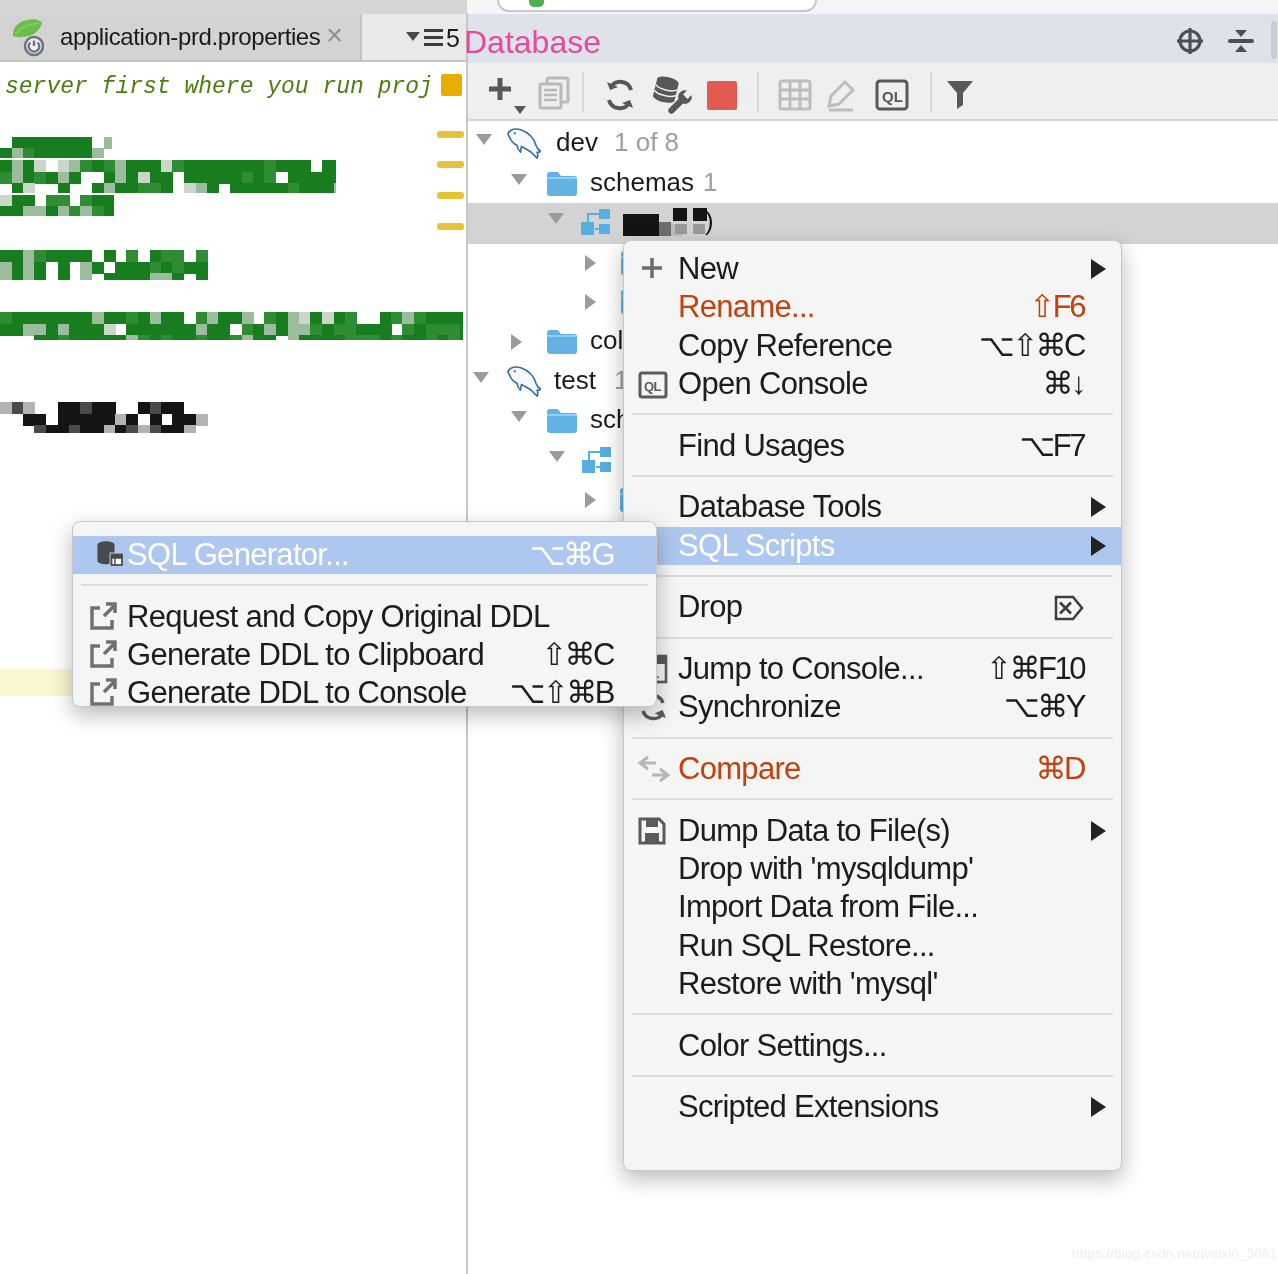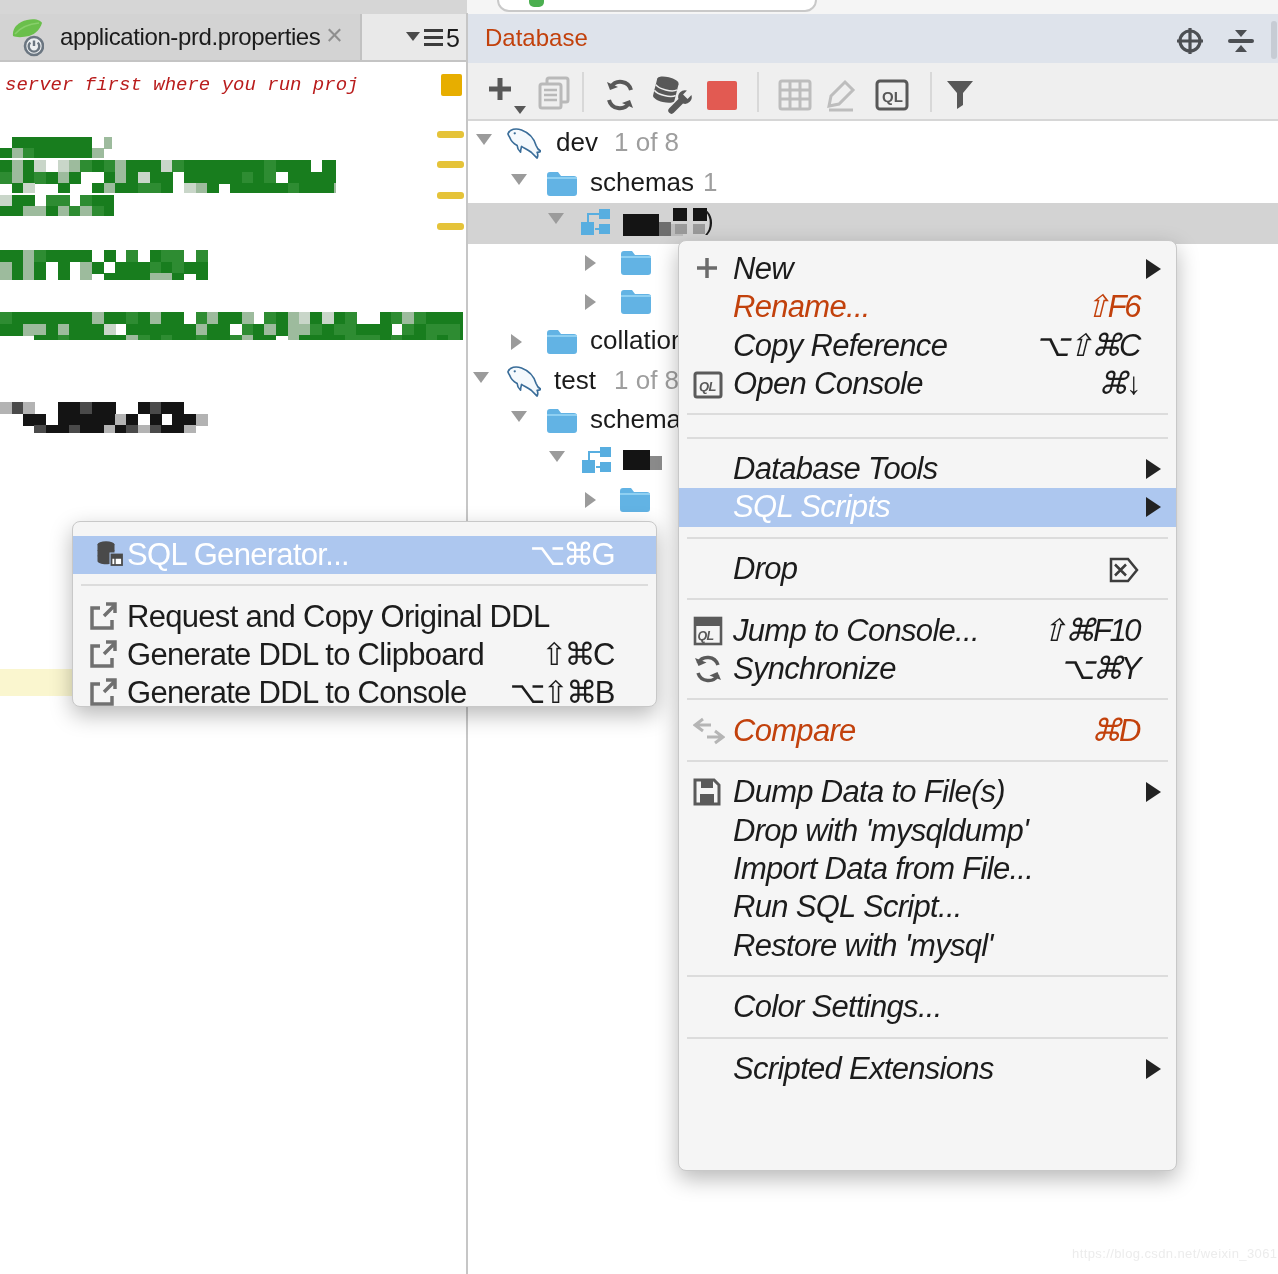--- a/index.html
+++ b/index.html
@@ -15,44 +15,44 @@
   #tabbar { left:0; top:14px; width:467px; height:48px; background:#e9e9e9; border-bottom:2px solid #c4c4c4; }
   #tab1 { left:0; top:14px; width:362px; height:46px; background:#d3d3d3; border-right:2px solid #c2c2c2; }
   #tabtext { left:60px; top:23px; font-size:24px; color:#1b1b1b; letter-spacing:-0.4px; }
   #tabclose { left:326px; top:19px; font-size:29px; color:#8f8f8f; }
   #tabdd { left:406px; top:32px; width:0; height:0; border-left:7px solid transparent; border-right:7px solid transparent; border-top:9px solid #4a4a4a; }
   .hline { position:absolute; background:#3c3c3c; height:3px; width:19px; left:424px; }
   #tabnum { left:446px; top:24px; font-size:25px; color:#1b1b1b; }
 
   
   #editor { left:0; top:62px; width:466px; height:1212px; background:#fff; overflow:hidden; }
-  #comment { position:absolute; left:5px; top:12px; font-family:"Liberation Mono", monospace; font-style:italic; font-size:19px; color:#b91c1c; white-space:nowrap; }
+  #comment { position:absolute; left:5px; top:12px; font-family:"Liberation Mono", monospace; font-style:italic; font-size:23px; color:#4d7c0f; white-space:nowrap; }
   #ysq { position:absolute; left:441px; top:12px; width:21px; height:22px; background:#e7ae00; border-radius:2px; }
   .ydash { position:absolute; left:437px; width:27px; height:7px; background:#e5c339; border-radius:3px; }
   #yellowline { position:absolute; left:0; top:607px; width:80px; height:27px; background:#faf6cf; }
 
   
   #vsep { left:466px; top:13px; width:2px; height:1261px; background:#c6c6c6; }
   #dbheader { left:468px; top:14px; width:810px; height:49px; background:#dee3eb; }
-  #dbtitle { left:485px; top:24px; font-size:24px; color:#c2410c; }
+  #dbtitle { left:464px; top:24px; font-size:32px; color:#ec4899; }
   #dbtoolbar { left:468px; top:63px; width:810px; height:58px; background:#efefef; border-bottom:2px solid #d6d6d6; }
   .tsep { position:absolute; top:72px; width:2px; height:40px; background:#d8d8d8; }
   #scrollthumb { left:1271px; top:21px; width:6px; height:38px; background:#c7ccd4; border-radius:3px; }
 
   
   #tree { left:468px; top:123px; width:810px; height:1151px; background:#fff; overflow:hidden; }
   .trow { position:absolute; left:0; width:810px; height:40px; white-space:nowrap; }
   .sel { background:#d3d3d3; }
   .tw-d { position:absolute; width:0; height:0; border-left:8px solid transparent; border-right:8px solid transparent; border-top:11px solid #9b9b9b; }
   .tw-r { position:absolute; width:0; height:0; border-top:8px solid transparent; border-bottom:8px solid transparent; border-left:11px solid #9b9b9b; }
   .tlabel { position:absolute; font-size:26px; color:#1b1b1b; }
   .tgray { color:#9e9e9e; }
 
   
-  #menu { left:678px; top:240px; width:499px; height:931px; background:#f5f5f5; border:1px solid #c8c8c8; border-radius:8px; box-shadow:0 8px 22px rgba(0,0,0,.28); padding-top:9px; z-index:5; overflow:hidden;font-style:italic; }
+  #menu { left:623px; top:240px; width:499px; height:931px; background:#f5f5f5; border:1px solid #c8c8c8; border-radius:8px; box-shadow:0 8px 22px rgba(0,0,0,.28); padding-top:9px; z-index:5; overflow:hidden; }
   #submenu { left:72px; top:521px; width:585px; height:186px; background:#f5f5f5; border:1px solid #c8c8c8; border-radius:8px; box-shadow:0 8px 22px rgba(0,0,0,.28); padding-top:14px; z-index:6; overflow:hidden; }
   .mi { position:relative; height:38.35px; line-height:38.35px; font-size:31px; letter-spacing:-0.7px; color:#1c1c1c; padding-left:54px; white-space:nowrap; }
   .mi .sc { position:absolute; right:37px; top:0; letter-spacing:-2.5px; }
   .mi .ar { position:absolute; right:15px; top:9px; width:0; height:0; border-top:10px solid transparent; border-bottom:10px solid transparent; border-left:15px solid #222; }
   .mi .ic { position:absolute; left:14px; top:4px; }
   .dis { color:#c2410c; }
   #submenu .ic { left:15px; }
   #submenu .sc { right:43px; }
   .hl { background:#adc7ef; color:#fff; }
   .msep { position:relative; height:23.3px; }
@@ -553,20 +553,21 @@
           </svg></span>New<span class="ar"></span></div>
       <div class="mi dis">Rename...<span class="sc">⇧F6</span></div>
       <div class="mi ">Copy Reference<span class="sc">⌥⇧⌘C</span></div>
       <div class="mi "><span class="ic"><svg width="30" height="30" viewBox="0 0 30 30">
             <rect x="2" y="4" width="26" height="24" rx="2" fill="none" stroke="#5a5a5a" stroke-width="3"></rect>
             <text x="6" y="22" font-size="13" font-weight="bold" fill="#5a5a5a" font-family="Liberation Sans">QL</text>
           </svg></span>Open Console<span class="sc">⌘↓</span></div>
       <div class="msep">
         <div></div>
       </div>
+      <div class="mi ">Find Usages<span class="sc">⌥F7</span></div>
       <div class="msep">
         <div></div>
       </div>
       <div class="mi ">Database Tools<span class="ar"></span></div>
       <div class="mi hl">SQL Scripts<span class="ar"></span></div>
       <div class="msep">
         <div></div>
       </div>
       <div class="mi ">Drop<span class="sc"><svg width="30" height="26" viewBox="0 0 30 26" style="vertical-align:-4px">
             <path d="M2 2 h17 l9 11 -9 11 H2 z" fill="none" stroke="#3c3c3c" stroke-width="2.5"></path>
@@ -594,21 +595,21 @@
       <div class="msep">
         <div></div>
       </div>
       <div class="mi "><span class="ic"><svg width="28" height="28" viewBox="0 0 28 28">
             <path d="M2 2 h19 l5 5 v19 h-24 z" fill="none" stroke="#5a5a5a" stroke-width="3"></path>
             <rect x="8" y="2" width="12" height="8" fill="#5a5a5a"></rect>
             <rect x="7" y="16" width="14" height="10" fill="#5a5a5a"></rect>
           </svg></span>Dump Data to File(s)<span class="ar"></span></div>
       <div class="mi ">Drop with 'mysqldump'</div>
       <div class="mi ">Import Data from File...</div>
-      <div class="mi ">Run SQL Script...</div>
+      <div class="mi ">Run SQL Restore...</div>
       <div class="mi ">Restore with 'mysql'</div>
       <div class="msep">
         <div></div>
       </div>
       <div class="mi ">Color Settings...</div>
       <div class="msep">
         <div></div>
       </div>
       <div class="mi ">Scripted Extensions<span class="ar"></span></div>
   </div>

